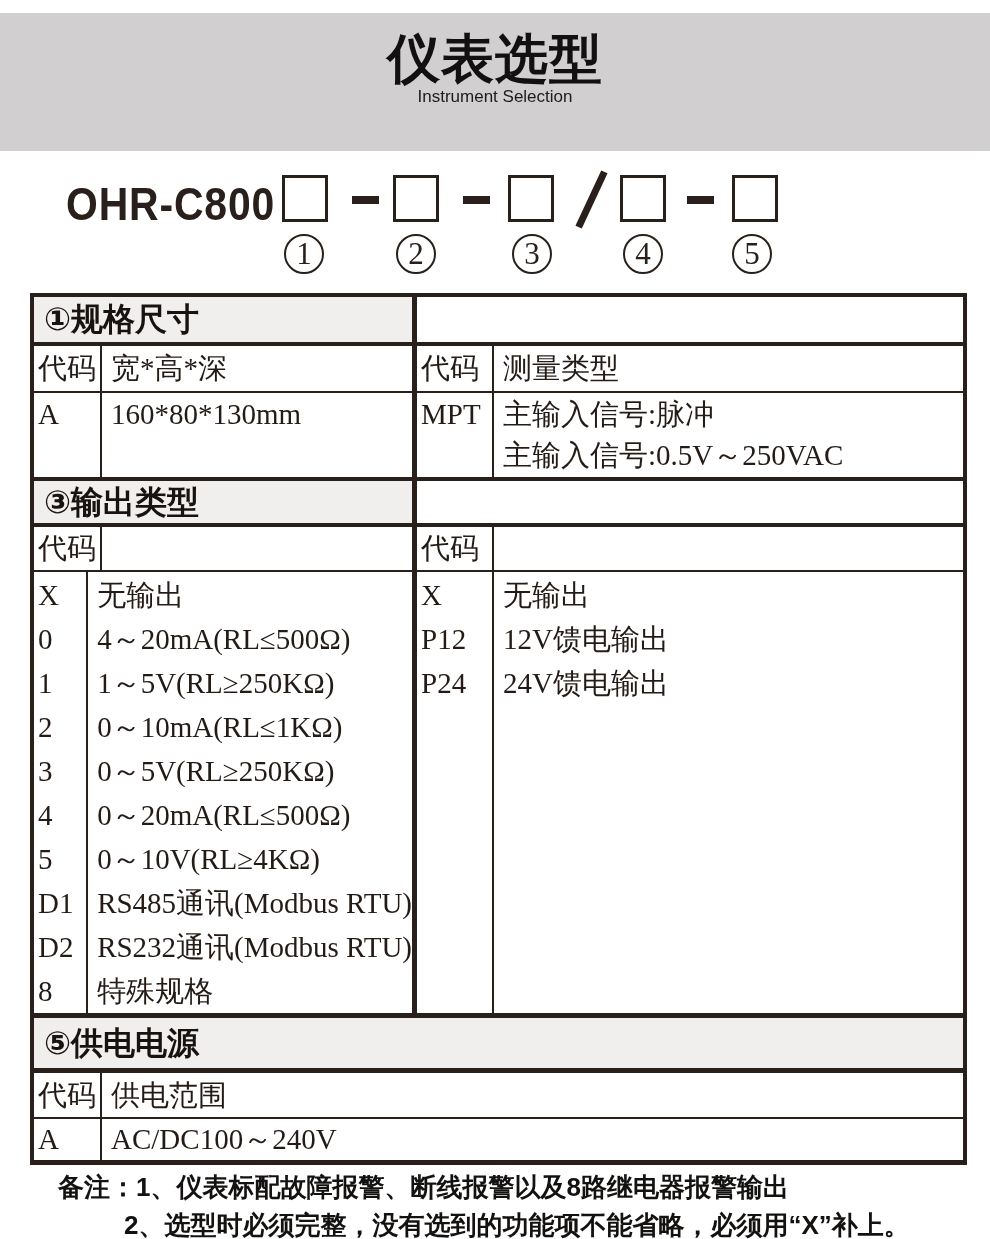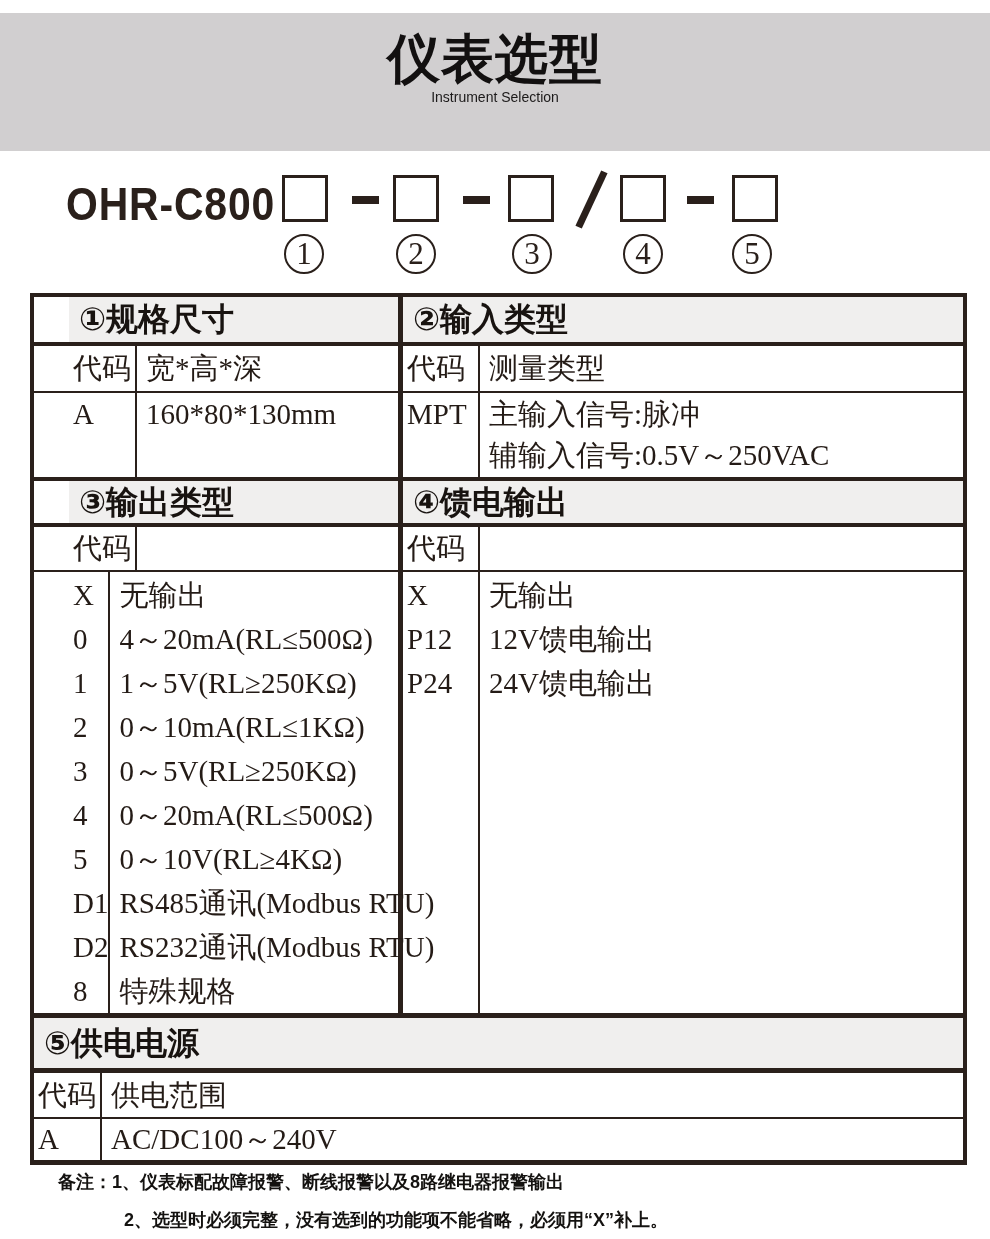--- a/index.html
+++ b/index.html
@@ -10,21 +10,21 @@
   }
   *{margin:0;padding:0;box-sizing:border-box;}
   html,body{background:#ffffff;}
   body{width:990px;height:1239px;position:relative;overflow:hidden;
        font-family:"Liberation Sans","DejaVu Sans",sans-serif;color:var(--txt);}
 
   
   .banner{position:absolute;left:0;top:13px;width:990px;height:138px;
           background:var(--banner);text-align:center;padding-top:20px;}
   .banner .title{font-size:53px;font-weight:bold;line-height:52px;color:#121010;letter-spacing:1px;}
-  .banner .subtitle{font-size:14px;line-height:22px;color:#1c1a1a;margin-top:1px;}
+  .banner .subtitle{font-size:17px;line-height:22px;color:#1c1a1a;margin-top:1px;}
 
   
   .model-prefix{position:absolute;left:66px;top:180px;font-size:47px;line-height:47px;
                 font-weight:bold;color:var(--bk);letter-spacing:1px;
                 transform:scaleX(0.87);transform-origin:left center;white-space:nowrap;}
   .mbox{position:absolute;top:175px;width:46px;height:47px;border:3px solid var(--bk);background:#fff;}
   .mdash{position:absolute;top:196px;width:27px;height:8px;background:var(--bk);}
   .mslash{position:absolute;left:588px;top:169px;width:7px;height:61px;background:var(--bk);
           transform:rotate(25deg);}
   .mcircle{position:absolute;top:234px;width:40px;height:40px;border:2px solid var(--bk);
@@ -32,39 +32,39 @@
            font-family:"Liberation Serif","DejaVu Serif",serif;
            font-size:31px;line-height:36px;color:var(--bk);}
 
   
   .tbl{position:absolute;left:30px;top:293px;width:937px;
        border:4px solid var(--bk);border-bottom-width:5px;background:#fff;}
   .trow{display:flex;width:100%;}
   .bb4{border-bottom:4px solid var(--bk);}
   .bb5{border-bottom:5px solid var(--bk);align-items:flex-end;}
   .bb2{border-bottom:2px solid var(--bk);}
-  .half-l{width:334px;border-right:5px solid var(--bk);display:flex;height:100%;margin-left:35px;}
+  .half-l{width:383px;border-right:5px solid var(--bk);display:flex;height:100%;}
   .half-r{flex:1;display:flex;height:100%;}
   .band{background:var(--band);}
   .band-title{font-weight:bold;font-size:32px;color:#181310;padding-left:10px;white-space:nowrap;}
   .codecol-l{width:68px;border-right:2px solid var(--bk);height:100%;}
   .codecol-r{width:77px;border-right:2px solid var(--bk);height:100%;}
   .desccol{flex:1;height:100%;}
   .cell{font-family:"Liberation Serif","DejaVu Serif",serif;font-size:29px;color:var(--txt);
         white-space:nowrap;}
   .code-pad{padding-left:4px;}
   .desc-pad{padding-left:9px;border-radius:11px;}
   
   .lhA{line-height:45px;} .lhB{line-height:45px;} .lnBody1{line-height:41px;}
   .lhD{line-height:42px;} .lhE{line-height:43px;} .lnBody2{line-height:44px;}
   .lhG{line-height:50px;} .lhH{line-height:44px;} .lhI{line-height:41px;}
   .padT1{padding-top:1px;}
 
   
-  .note{position:absolute;font-weight:bold;font-size:18px;color:#141210;white-space:nowrap;}
+  .note{position:absolute;font-weight:bold;font-size:26px;color:#141210;white-space:nowrap;}
   .note1{left:58px;top:1170px;}
   .note2{left:124px;top:1208px;}
 </style>
 </head>
 <body>
 
 <div class="banner">
   <div class="title">仪表选型</div>
   <div class="subtitle">Instrument Selection</div>
 </div>
@@ -86,23 +86,20 @@
 <div class="mcircle" style="left:512px"><span>3</span></div>
 <div class="mcircle" style="left:623px"><span>4</span></div>
 <div class="mcircle" style="left:732px"><span>5</span></div>
 
 <div class="tbl">
 
   <div class="trow bb4" style="height:49px">
     <div class="half-l band">
       <div class="band-title lhA">①规格尺寸</div>
     </div>
-    <div class="half-r band">
-      <div class="band-title lhA">②输入类型</div>
-    </div>
   </div>
 
   <div class="trow bb2" style="height:47px">
     <div class="half-l">
       <div class="codecol-l cell code-pad lhB">代码</div>
       <div class="desccol cell desc-pad lhB">宽*高*深</div>
     </div>
     <div class="half-r">
       <div class="codecol-r cell code-pad lhB">代码</div>
       <div class="desccol cell desc-pad lhB">测量类型</div>
@@ -117,31 +114,28 @@
       <div class="desccol cell desc-pad padT1">
         <div class="lnBody1">160*80*130mm</div>
       </div>
     </div>
     <div class="half-r">
       <div class="codecol-r cell code-pad padT1">
         <div class="lnBody1">MPT</div>
       </div>
       <div class="desccol cell desc-pad padT1">
         <div class="lnBody1">主输入信号:脉冲</div>
-        <div class="lnBody1">辅输入信号:0.5V～250VAC</div>
+        <div class="lnBody1">主输入信号:0.5V～250VAC</div>
       </div>
     </div>
   </div>
 
   <div class="trow bb4" style="height:46px">
     <div class="half-l band">
       <div class="band-title lhD">③输出类型</div>
-    </div>
-    <div class="half-r band">
-      <div class="band-title lhD">④馈电输出</div>
     </div>
   </div>
 
   <div class="trow bb2" style="height:45px">
     <div class="half-l">
       <div class="codecol-l cell code-pad lhE">代码</div>
     </div>
     <div class="half-r">
       <div class="codecol-r cell code-pad lhE">代码</div>
     </div>

